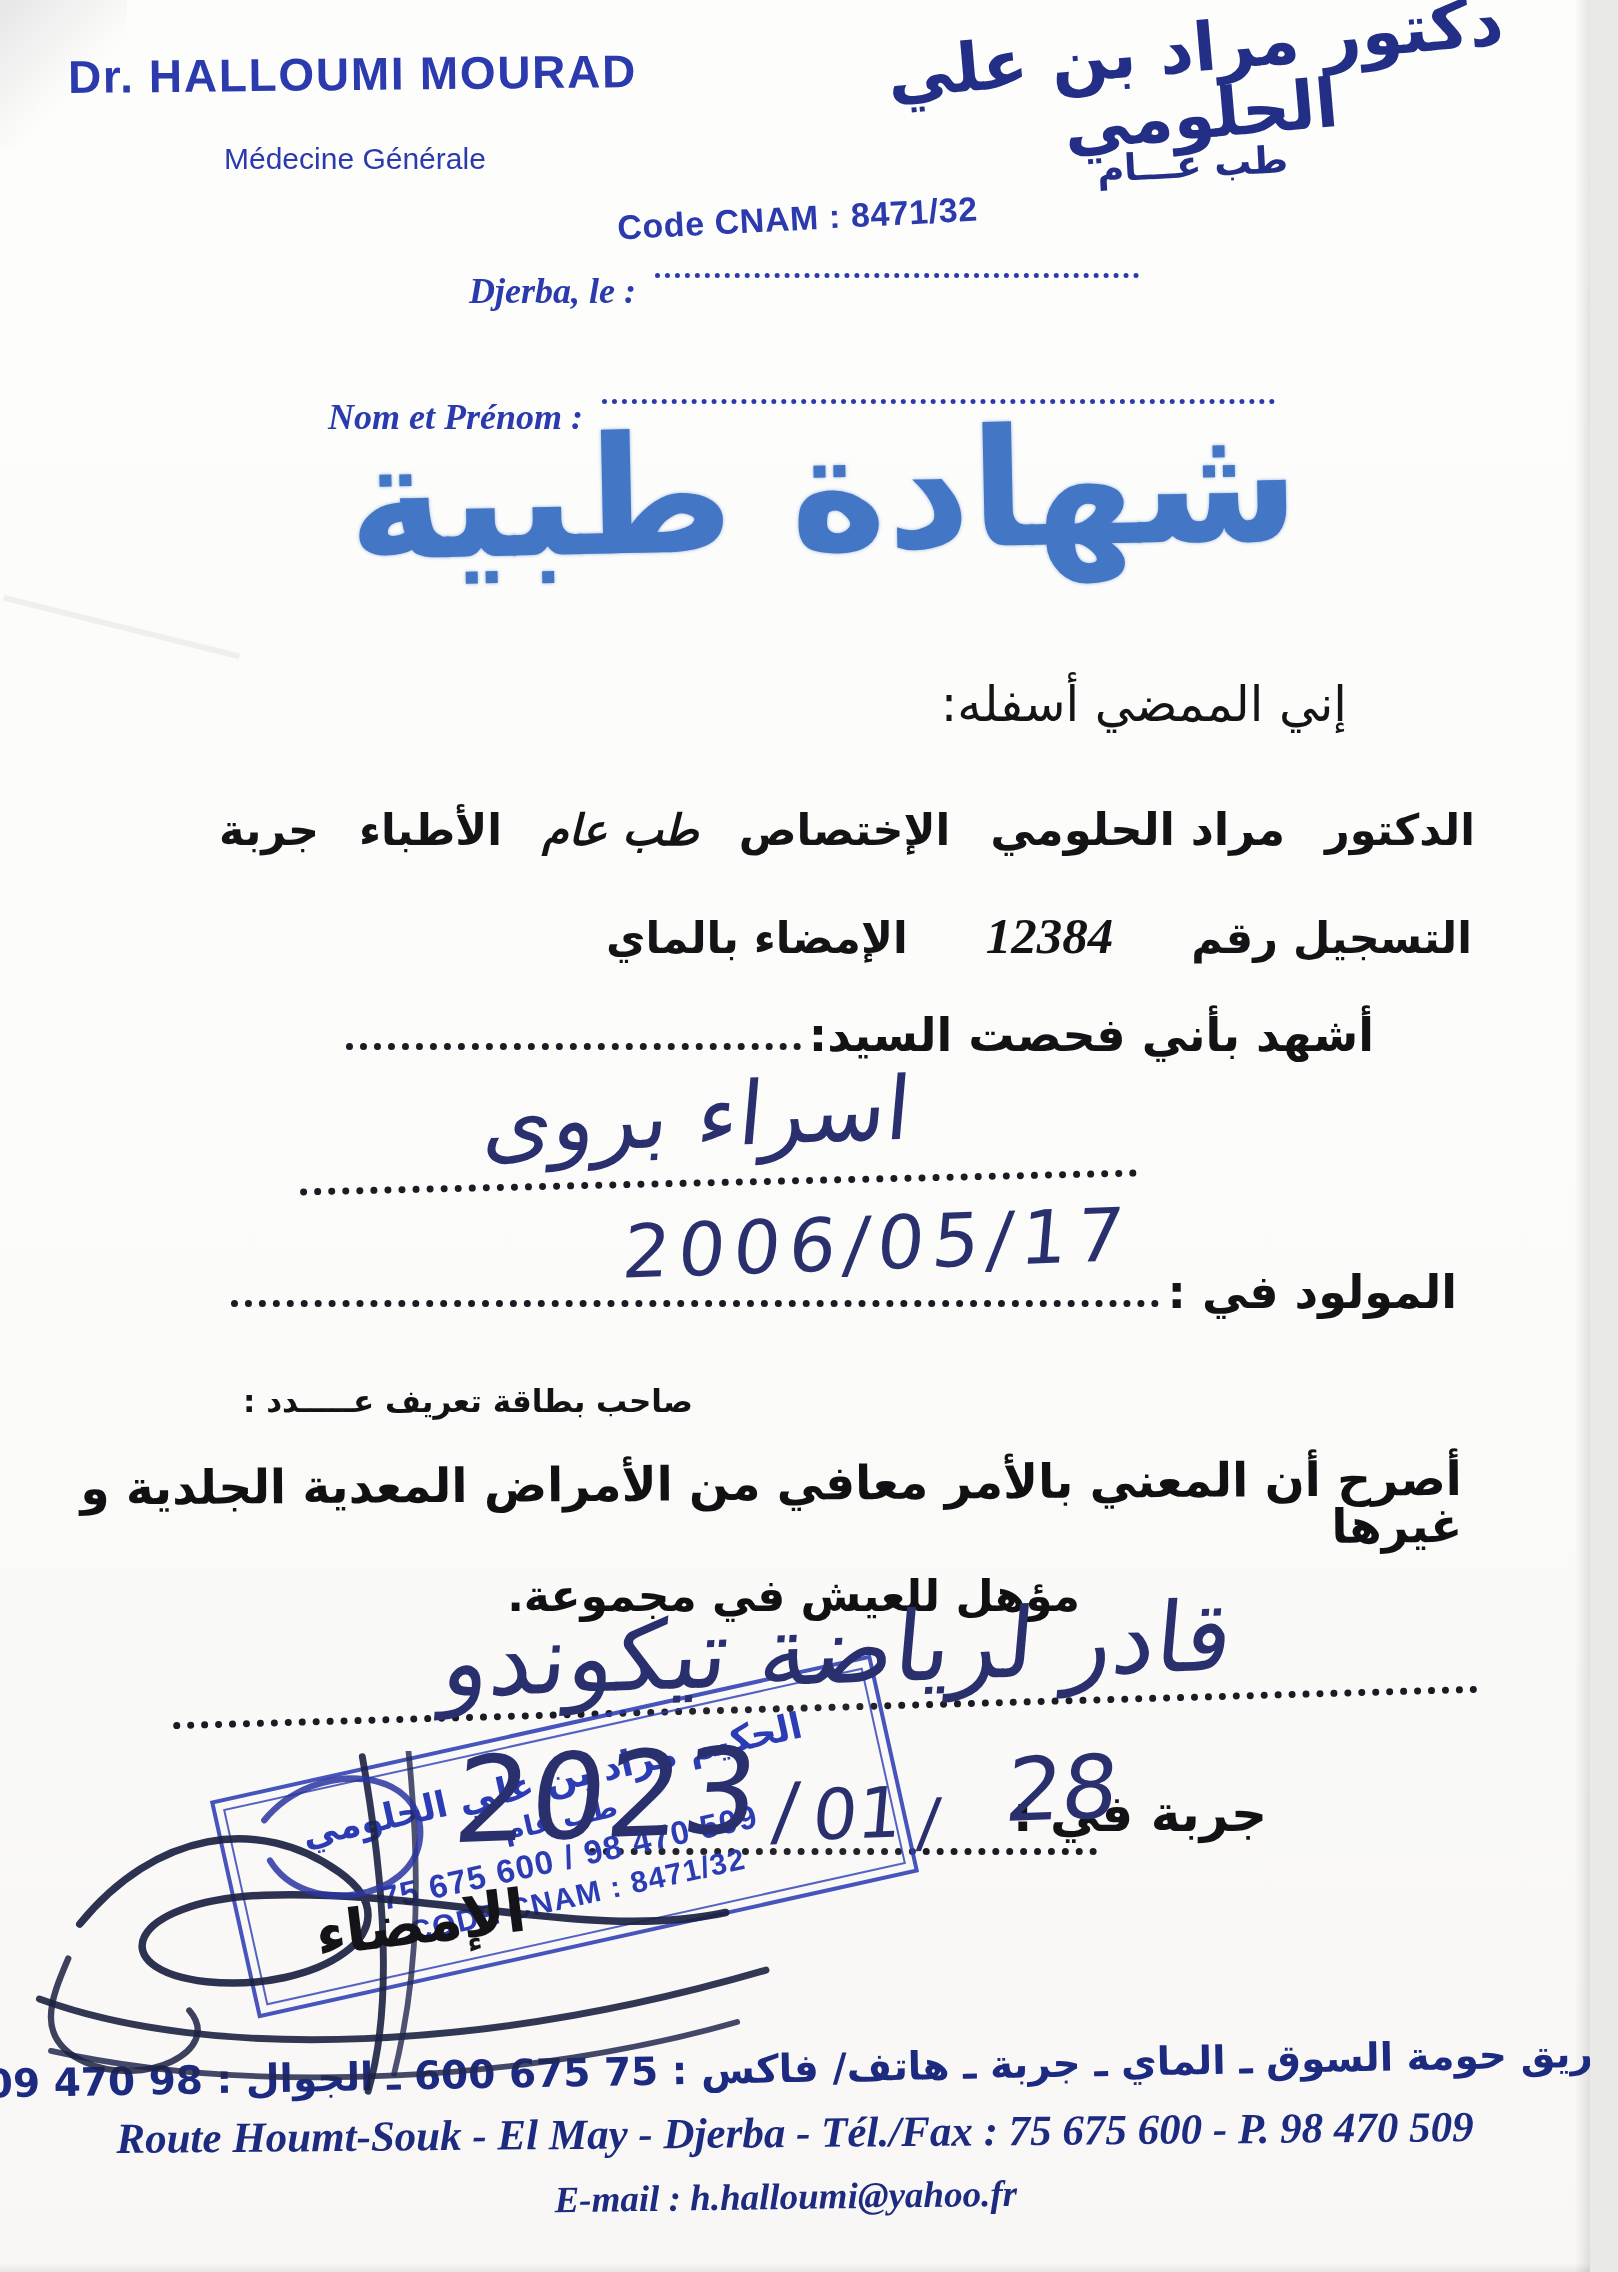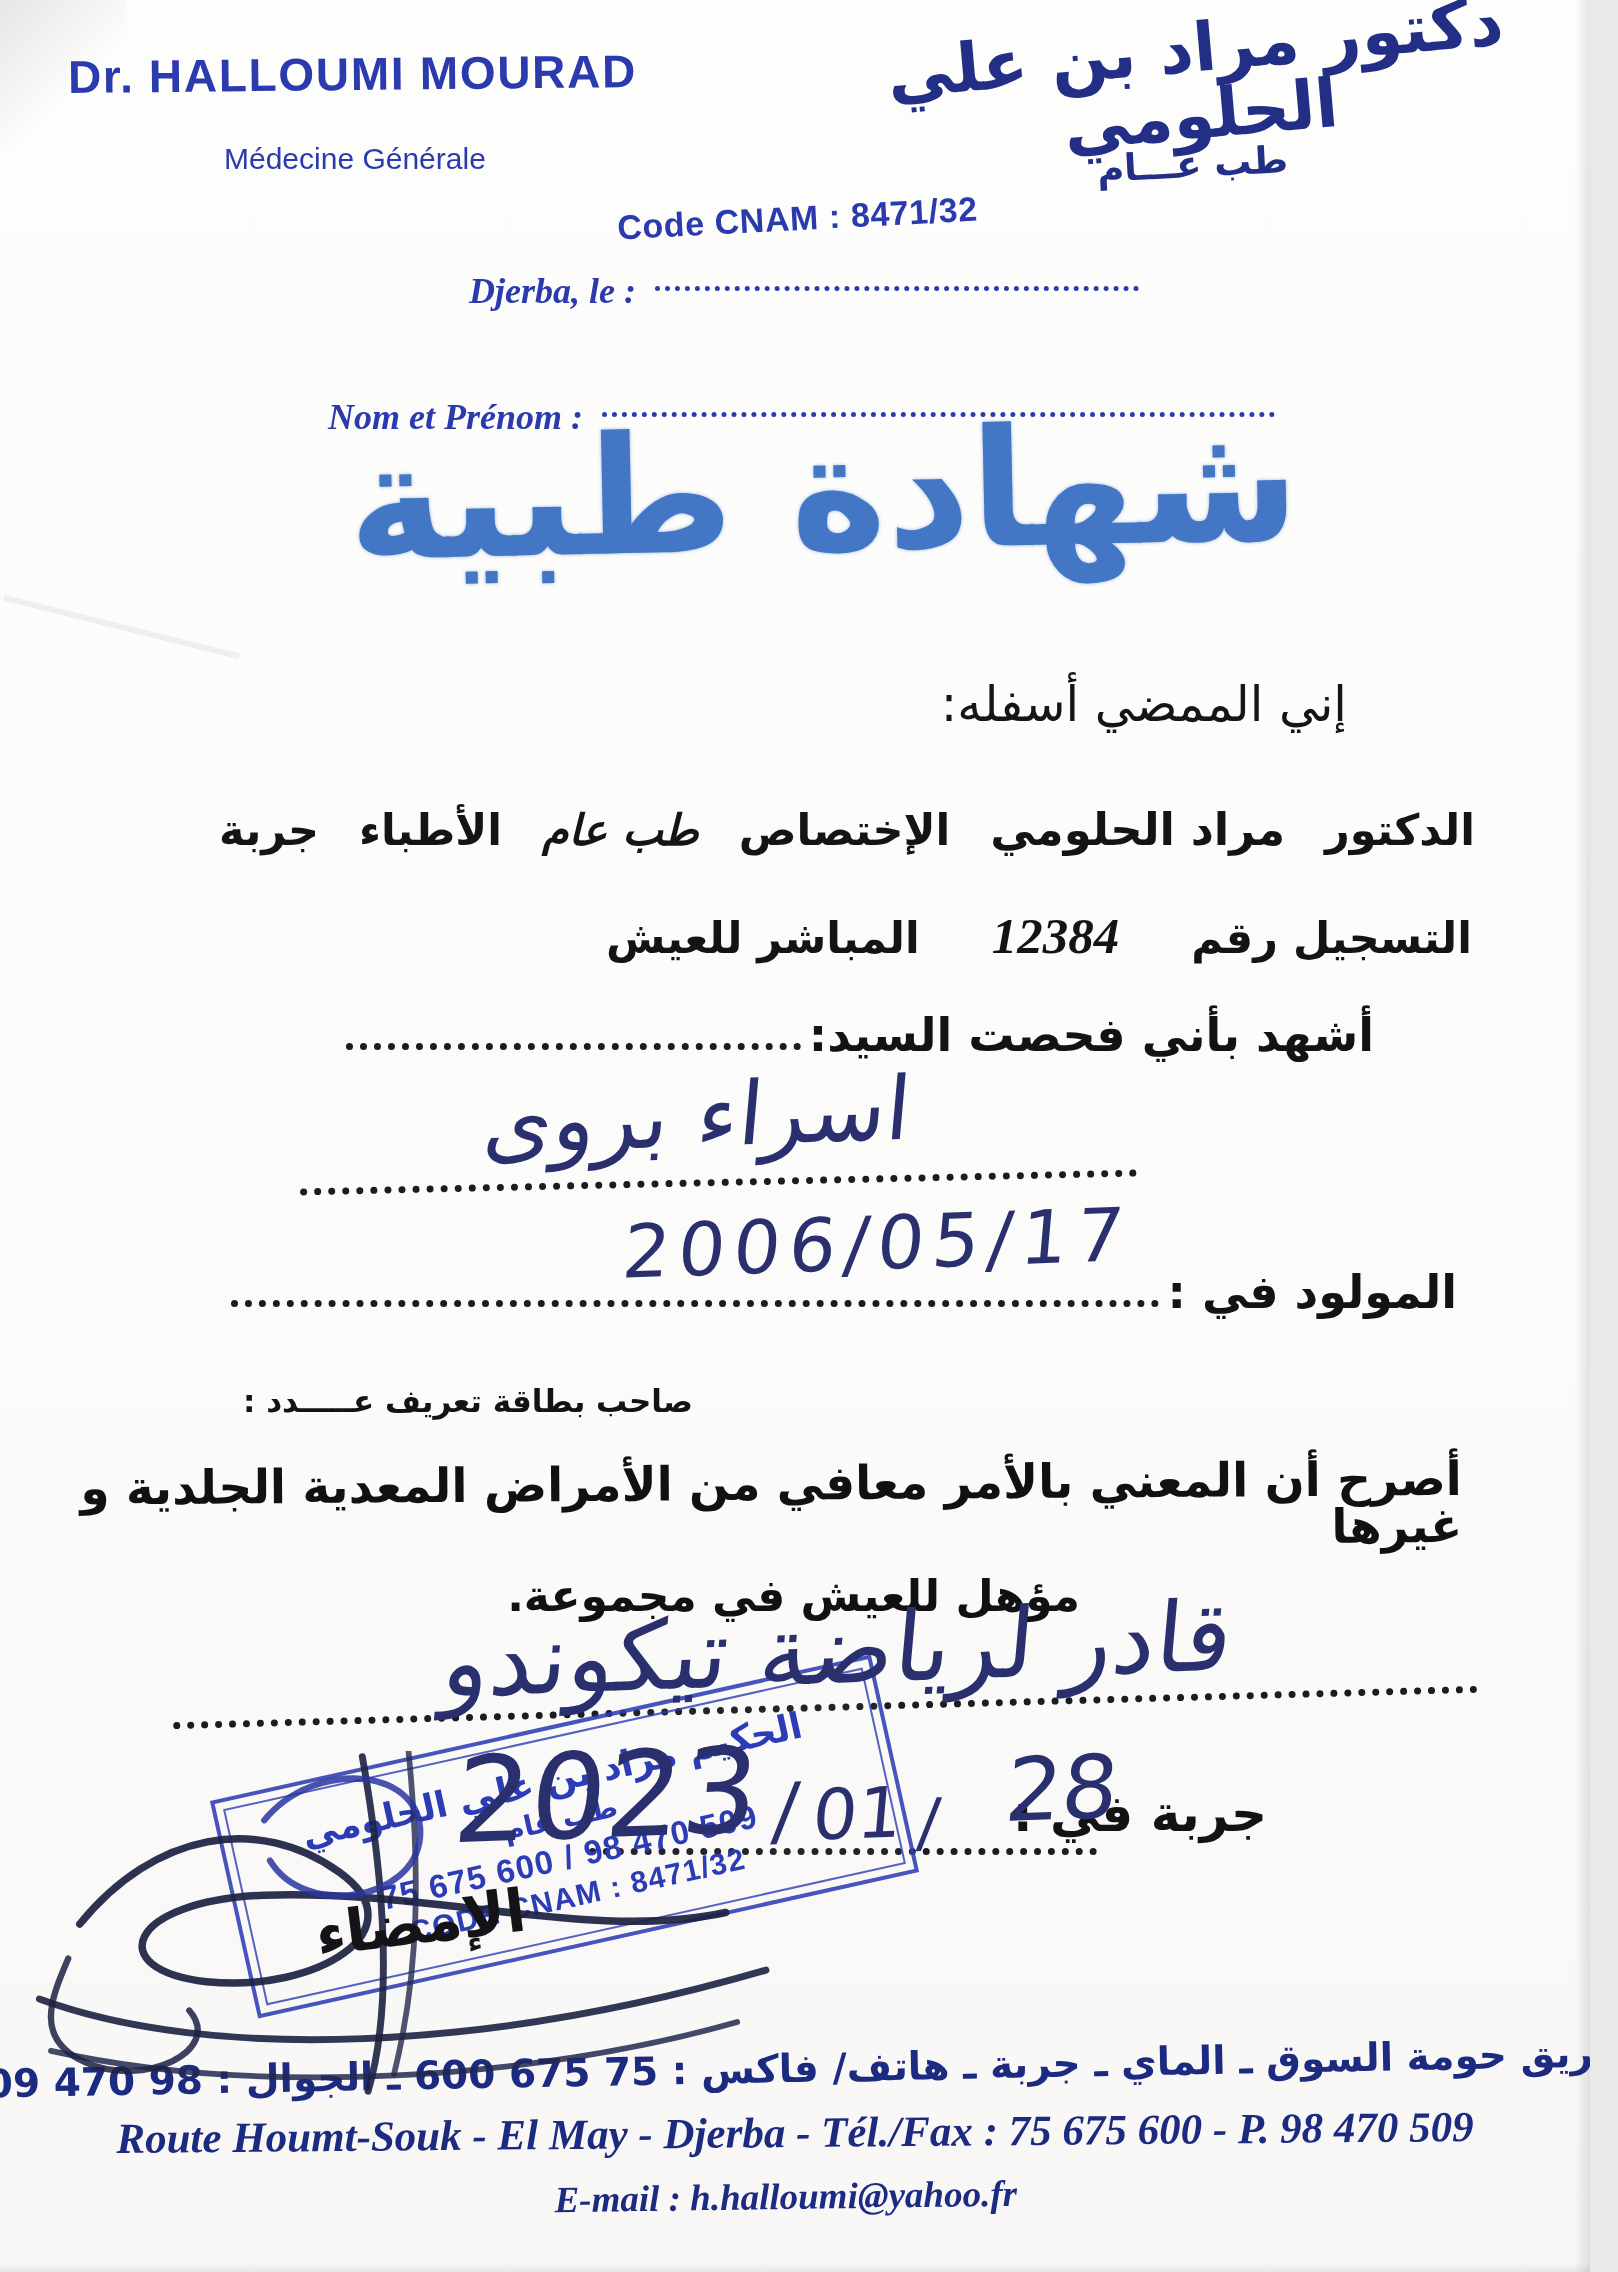--- a/index.html
+++ b/index.html
@@ -10,21 +10,21 @@
   .ar{font-family:"DejaVu Sans",sans-serif;direction:rtl;unicode-bidi:embed;}
   .fr-sans{font-family:"Liberation Sans","DejaVu Sans",sans-serif;}
   .fr-serif{font-family:"Liberation Serif","DejaVu Serif",serif;}
 
   .hdr-name{left:68px;top:51px;font-size:46px;font-weight:bold;letter-spacing:1.7px;color:#2b3aad;transform:rotate(-.6deg);}
   .hdr-spec{left:224px;top:144px;font-size:30px;font-weight:normal;color:#2b3aad;}
   .hdr-ar{left:866px;top:15px;width:664px;font-size:67px;font-weight:bold;color:#232e86;text-align:center;transform:rotate(-5deg);}
   .hdr-ar-spec{left:1097px;top:146px;font-size:37px;font-weight:bold;color:#232e86;transform:rotate(-3deg);}
   .cnam{left:617px;top:201px;font-size:34px;font-weight:bold;color:#2b3aad;transform:rotate(-3deg);letter-spacing:0.6px;}
 
-  .fill-row{display:flex;align-items:center;gap:16px;}
+  .fill-row{display:flex;align-items:flex-start;gap:16px;}
   .djerba{left:469px;top:273px;width:670px;font-size:36px;}
   .nomprenom{left:328px;top:355px;width:947px;font-size:36px;margin-top:44px;}
   .fill-row .lbl{font-weight:bold;font-style:italic;color:#2b3aad;white-space:nowrap;}
   .bdots{flex:1;border-bottom:5.8px dotted #2b3aad;margin:0 0 5.8px 3.5px;height:0;}
 
   .title{left:50%;top:411px;transform:translateX(-47%) rotate(-1.2deg);font-size:163px;font-weight:bold;color:#4377c5;white-space:nowrap;text-shadow:0 0 3.5px rgba(67,119,197,.55);}
 
   .intro{right:243px;top:680px;font-size:49px;color:#151518;}
   .docline{left:219px;right:115px;top:807px;display:flex;justify-content:space-between;align-items:baseline;direction:rtl;font-size:43px;font-weight:bold;color:#141417;}
   .docline .name{font-size:45px;}
@@ -110,21 +110,21 @@
     <span class="name">مراد الحلومي</span>
     <span>الإختصاص</span>
     <span class="spec">طب عام</span>
     <span>الأطباء</span>
     <span>جربة</span>
   </div>
 
   <div class="abs ar regline">
     <span>التسجيل رقم</span>
     <span class="regnum">12384</span>
-    <span>المباشر للعيش</span>
+    <span>الإمضاء بالماي</span>
   </div>
 
   <div class="abs ar examined">
     <span>أشهد بأني فحصت السيد:</span>
     <span class="kdots"></span>
   </div>
 
   <div class="abs ar hw hw-name hwz">اسراء بروى</div>
   <div class="abs dotline name-dots"></div>
 

